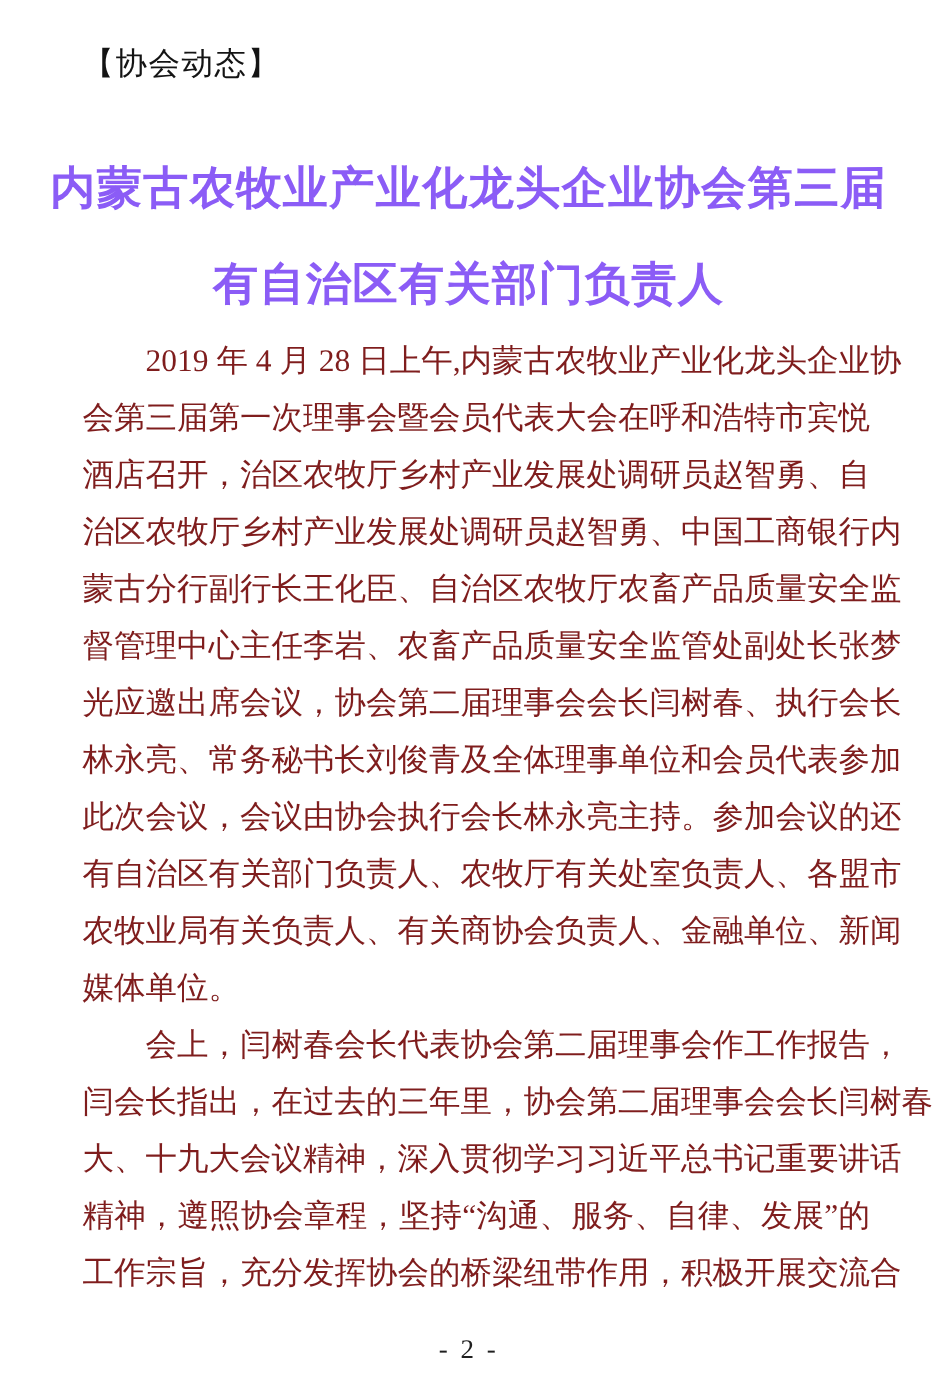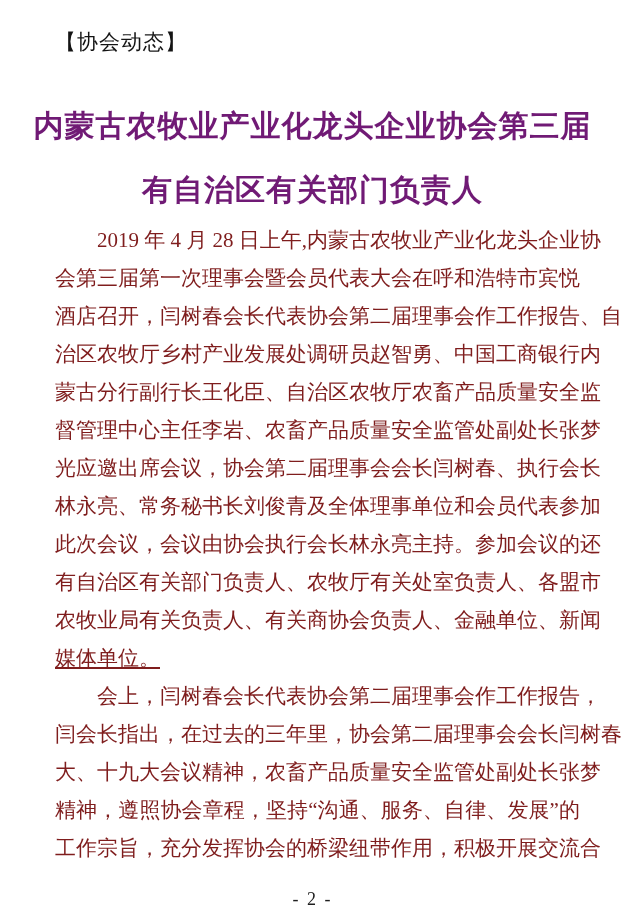--- a/index.html
+++ b/index.html
@@ -28,21 +28,21 @@
   }
   .doc-title {
     position: absolute;
     left: 0;
     right: 0;
     top: 94px;
     text-align: center;
     font-weight: bold;
     font-size: 30px;
     line-height: 64px;
-    color: #701a75;
+    color: #8b5cf6;
     letter-spacing: 1px;
   }
   .body-text {
     position: absolute;
     left: 55px;
     right: 45px;
     top: 221px;
   }
   .body-line {
     height: 38px;
@@ -53,21 +53,20 @@
     text-justify: inter-character;
     white-space: nowrap;
     color: #7f1d1d;
   }
   .body-line.indent {
     text-indent: 2em;
   }
   .body-line.para-last {
     text-align: right;
     text-align-last: left;
-    text-decoration: underline;
   }
   .page-number {
     position: absolute;
     left: 0;
     right: 0;
     bottom: 13px;
     text-align: center;
     font-size: 18px;
     color: #1f1f1f;
     letter-spacing: 2px;
@@ -81,32 +80,32 @@
   <div class="section-tag">【协会动态】</div>
 
   <div class="doc-title">
     <div>内蒙古农牧业产业化龙头企业协会第三届</div>
     <div>有自治区有关部门负责人</div>
   </div>
 
   <div class="body-text">
     <div class="body-line indent">2019 年 4 月 28 日上午,内蒙古农牧业产业化龙头企业协</div>
     <div class="body-line">会第三届第一次理事会暨会员代表大会在呼和浩特市宾悦</div>
-    <div class="body-line">酒店召开，闫树春会长代表协会第二届理事会作工作报告、自</div>
+    <div class="body-line">酒店召开，治区农牧厅乡村产业发展处调研员赵智勇、自</div>
     <div class="body-line">治区农牧厅乡村产业发展处调研员赵智勇、中国工商银行内</div>
     <div class="body-line">蒙古分行副行长王化臣、自治区农牧厅农畜产品质量安全监</div>
     <div class="body-line">督管理中心主任李岩、农畜产品质量安全监管处副处长张梦</div>
     <div class="body-line">光应邀出席会议，协会第二届理事会会长闫树春、执行会长</div>
     <div class="body-line">林永亮、常务秘书长刘俊青及全体理事单位和会员代表参加</div>
     <div class="body-line">此次会议，会议由协会执行会长林永亮主持。参加会议的还</div>
     <div class="body-line">有自治区有关部门负责人、农牧厅有关处室负责人、各盟市</div>
     <div class="body-line">农牧业局有关负责人、有关商协会负责人、金融单位、新闻</div>
     <div class="body-line para-last">媒体单位。</div>
     <div class="body-line indent">会上，闫树春会长代表协会第二届理事会作工作报告，</div>
     <div class="body-line">闫会长指出，在过去的三年里，协会第二届理事会会长闫树春</div>
-    <div class="body-line">大、十九大会议精神，农畜产品质量安全监管处副处长张梦</div>
+    <div class="body-line">大、十九大会议精神，深入贯彻学习习近平总书记重要讲话</div>
     <div class="body-line">精神，遵照协会章程，坚持“沟通、服务、自律、发展”的</div>
     <div class="body-line">工作宗旨，充分发挥协会的桥梁纽带作用，积极开展交流合</div>
   </div>
 
   <div class="page-number">- 2 -</div>
 
 </div>
 
 </body></html>

